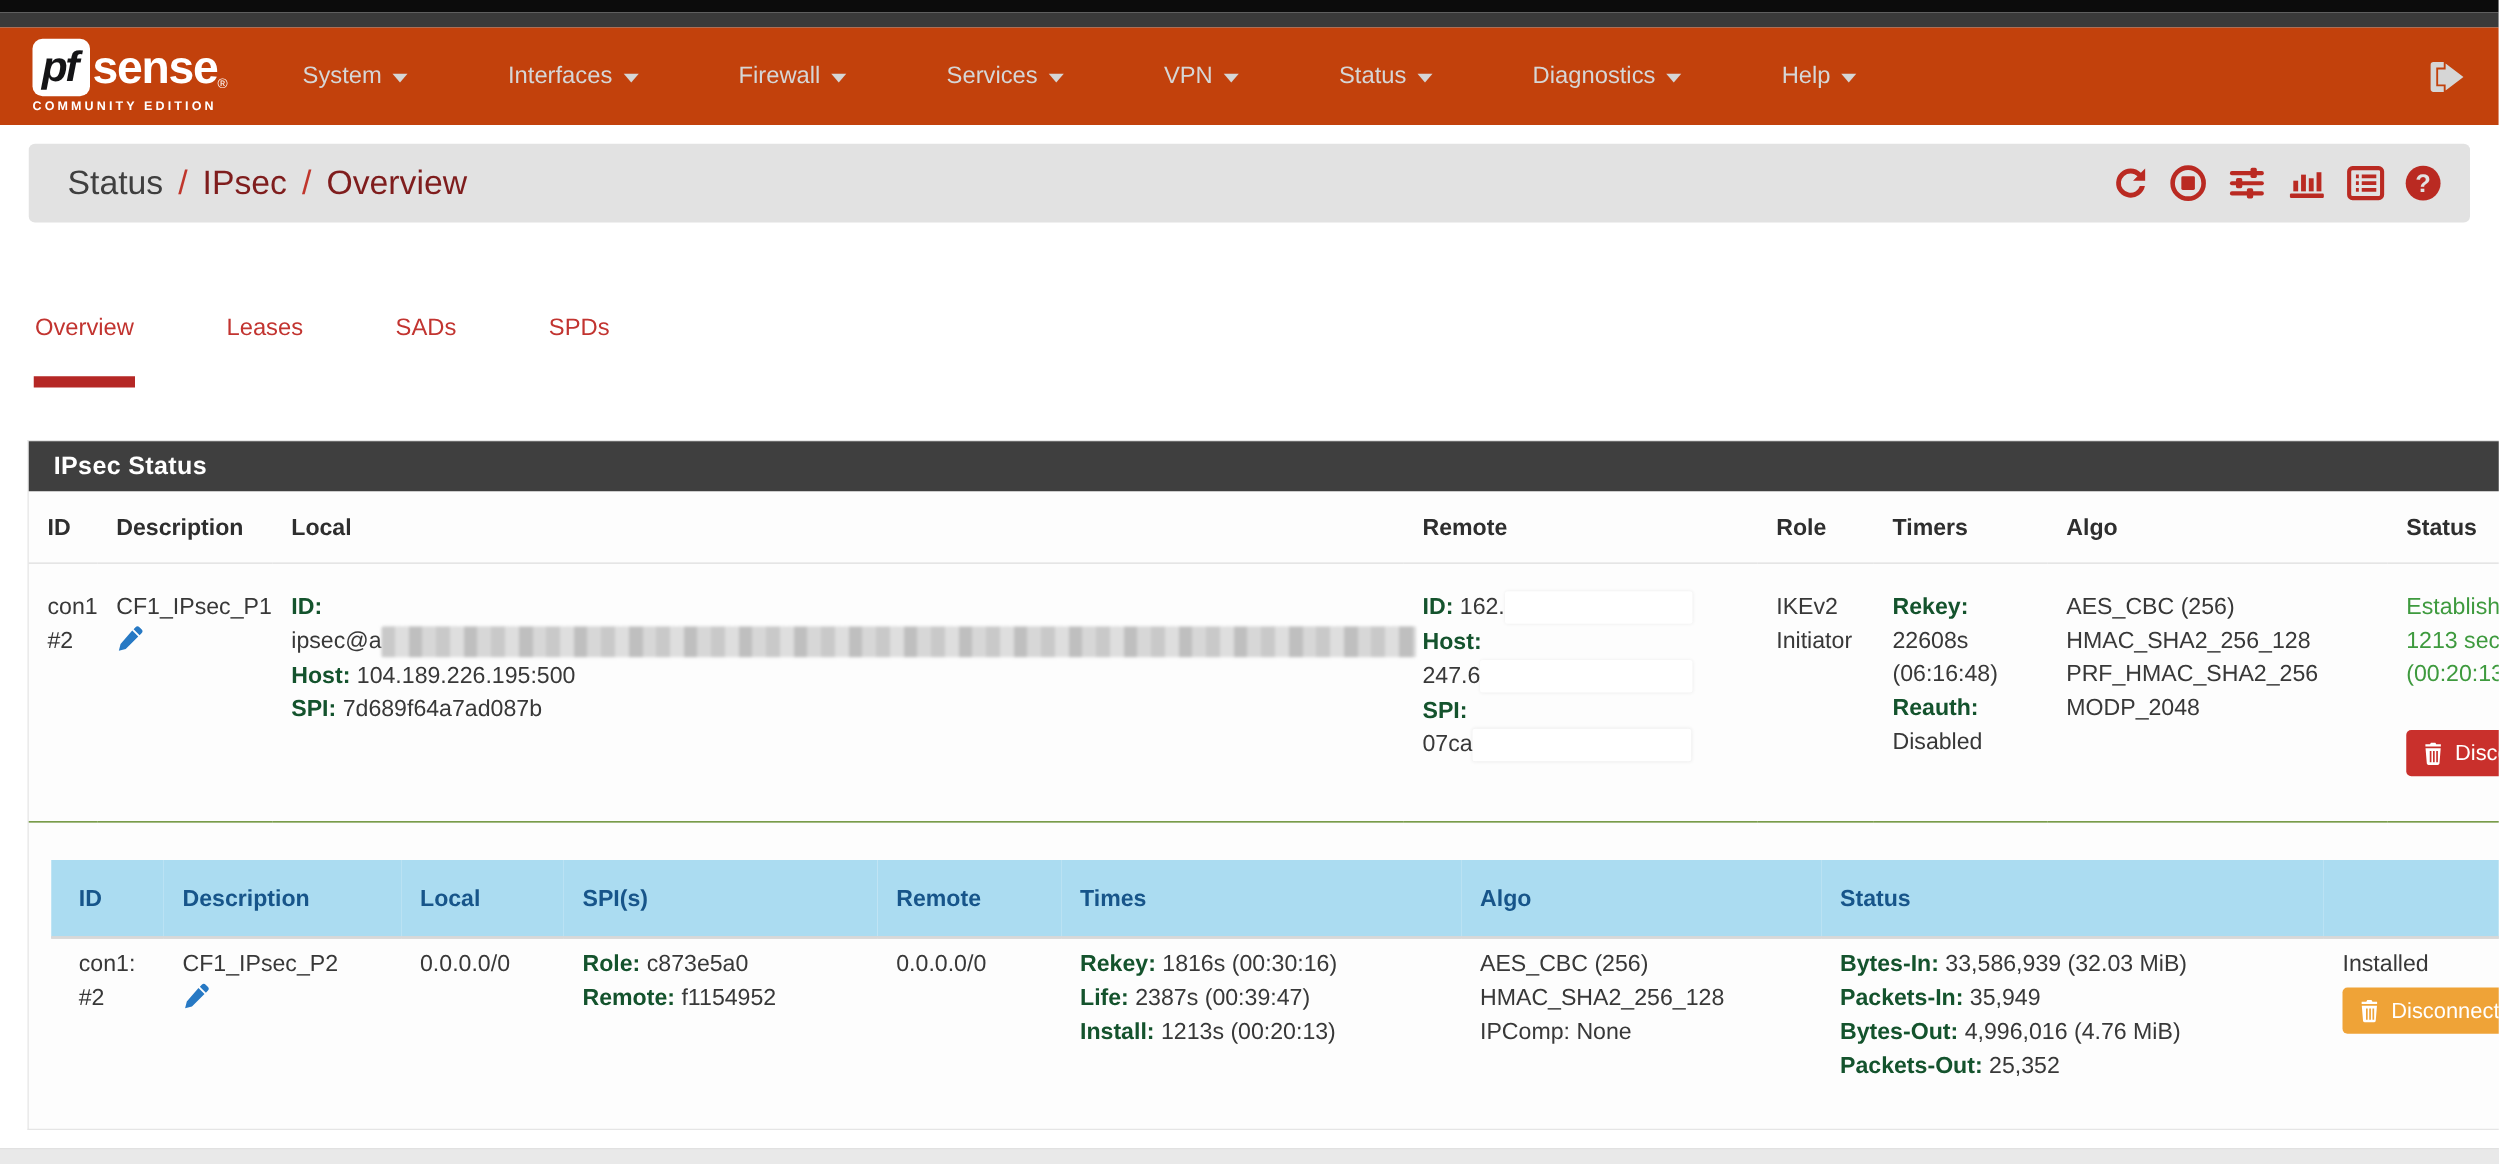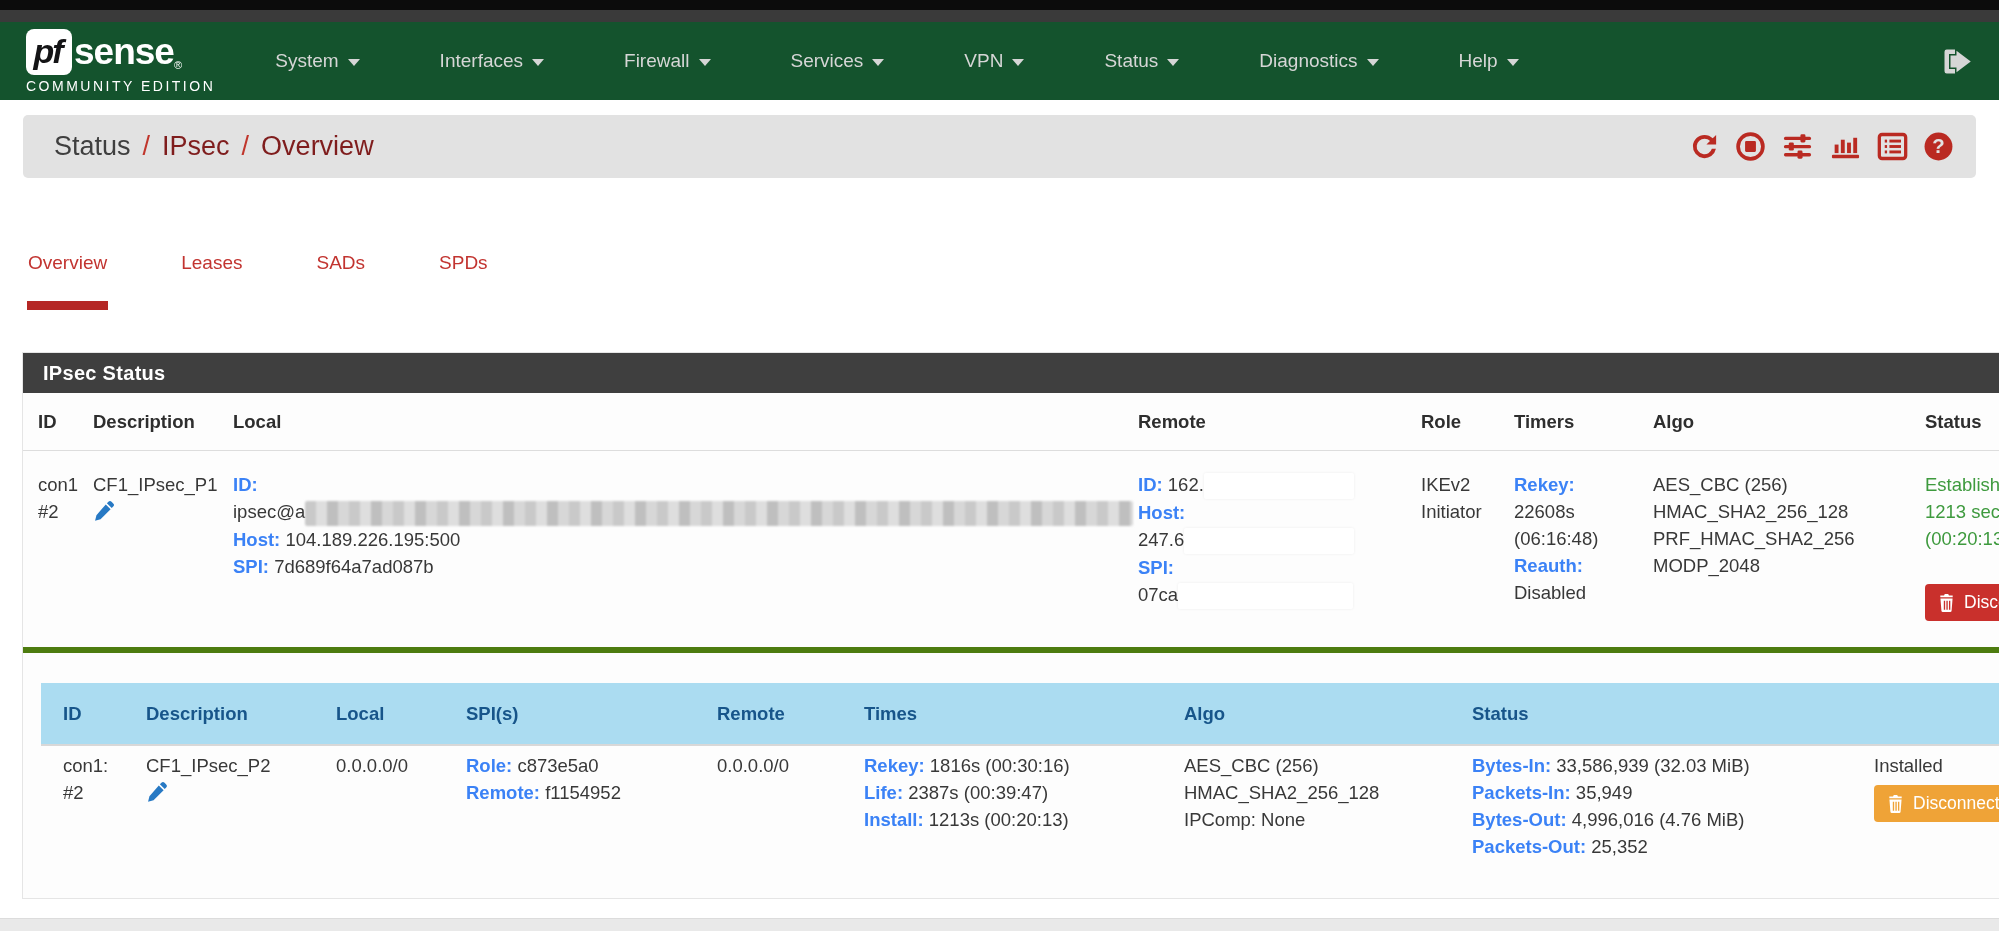--- a/index.html
+++ b/index.html
@@ -4,28 +4,28 @@
 <style>
   * { margin:0; padding:0; box-sizing:border-box; }
   html,body { width:1999px; height:931px; overflow:hidden; background:#fff;
     font-family:"Liberation Sans","DejaVu Sans",sans-serif; color:#383838; }
 
   
   .strip-black { height:10px; background:#0c0c0c; }
   .strip-gray  { height:12px; background:#3a3a3a; }
 
   
-  .navbar { height:78px; background:#14532d; display:flex; align-items:center; padding:0 26px; }
+  .navbar { height:78px; background:#c2410c; display:flex; align-items:center; padding:0 26px; }
   .logo { display:flex; flex-direction:column; margin-right:60px; }
   .logo-row { display:flex; align-items:center; }
   .pf-box { width:46px; height:46px; background:#fff; border-radius:8px; display:flex; align-items:center; justify-content:center; }
   .pf-box span { font-style:italic; font-weight:bold; font-size:34px; color:#141416; letter-spacing:-2px; padding-right:3px;}
   .sense { color:#fff; font-weight:bold; font-size:37px; letter-spacing:-1px; margin-left:2px; }
   .reg { color:#fff; font-size:11px; align-self:flex-end; margin-bottom:4px; }
-  .logo-sub { color:#fff; font-size:14px; font-weight:normal; letter-spacing:2.5px; margin-top:3px; }
+  .logo-sub { color:#fff; font-size:10px; font-weight:bold; letter-spacing:2.5px; margin-top:3px; }
   .nav-items { display:flex; gap:80px; align-items:center; }
   .nav-item { color:#d6d6d6; font-size:19px; cursor:pointer; display:flex; align-items:center; gap:9px;justify-content:flex-end; }
   .caret { width:0; height:0; border-left:6px solid transparent; border-right:6px solid transparent; border-top:7px solid #d6d6d6; margin-top:3px; }
   .nav-right { margin-left:auto; display:flex; align-items:center; }
 
   
   .crumb-bar { margin:15px 23px 0; height:63px; background:#e2e2e2; border-radius:5px;
     display:flex; align-items:center; padding:0 22px 0 31px; }
   .crumb { font-size:27px; color:#3f3f3f; display:flex; gap:12px; align-items:center; }
   .crumb .sep { color:#c0362c; }
@@ -40,22 +40,22 @@
 
   
   .panel { margin:42px 0 0 22px; width:2160px; background:#fdfdfd; border:1px solid #e5e5e5; border-right:none; }
   .panel-head { height:40px; background:#3f3f3f; color:#fff; font-weight:bold; font-size:20px;
     display:flex; align-items:center; padding-left:20px; letter-spacing:.3px; }
 
   table { border-collapse:collapse; table-layout:fixed; font-size:18.5px; }
   td,th { vertical-align:top; text-align:left; padding:14px 10px 14px 15px; line-height:27px; }
   .t1 { width:2145px; }
   .t1 thead th { font-weight:bold; color:#2e2e2e; padding-top:15px; padding-bottom:15px; border-bottom:1px solid #ddd; }
-  .t1 tbody td { border-bottom:6px solid #4d7c0f; padding-top:20px; padding-bottom:26px; }
-  strong { color:#3b82f6; }
+  .t1 tbody td { border-bottom:1px solid #4d7c0f; padding-top:20px; padding-bottom:36px; }
+  strong { color:#14532d; }
 
   
   .t2-wrap { margin:30px 0 14px 18px; }
   .t2 { width:2120px; }
   .t2 thead th { background:#abdcf1; color:#17558a; font-weight:bold;
     padding-top:17px; padding-bottom:17px; border-bottom:2px solid #d8d8d8; }
   .t2 tbody td { padding-top:6px; padding-bottom:24px; }
   td.first, th.first { padding-left:22px; }
 
   

